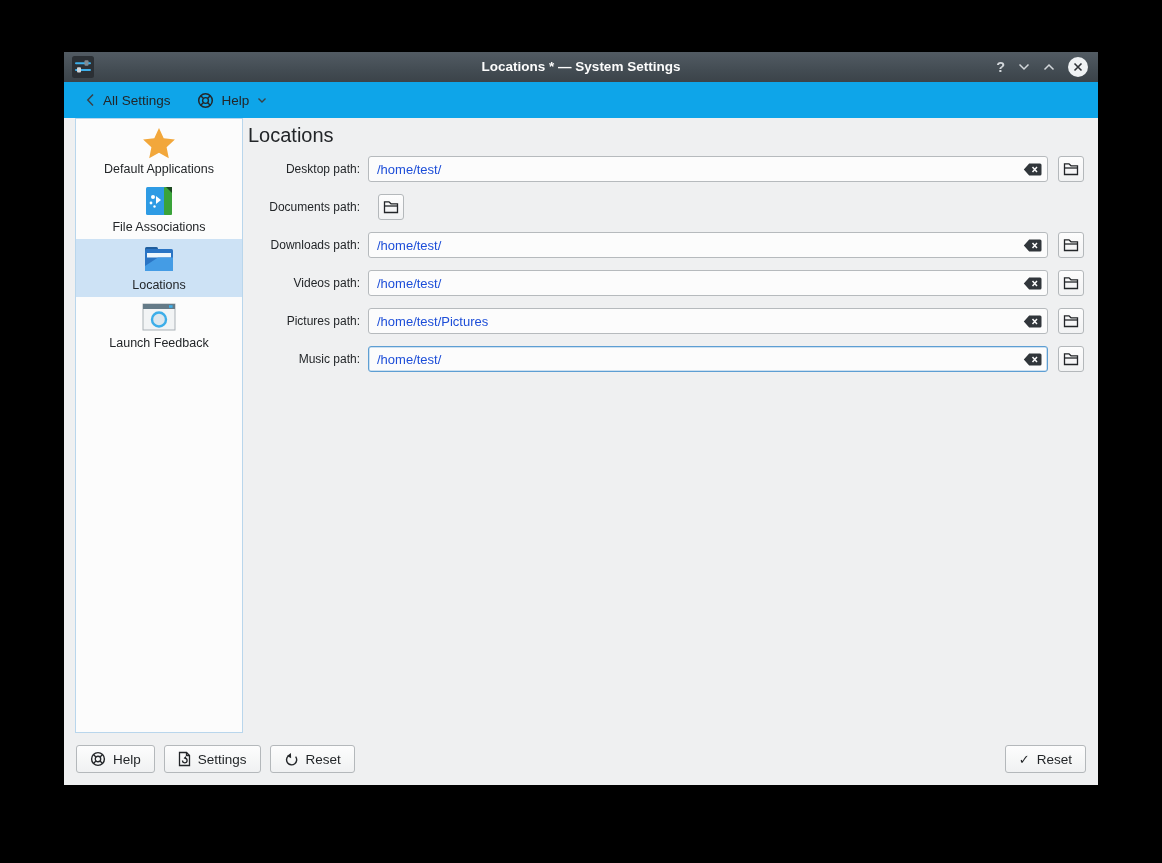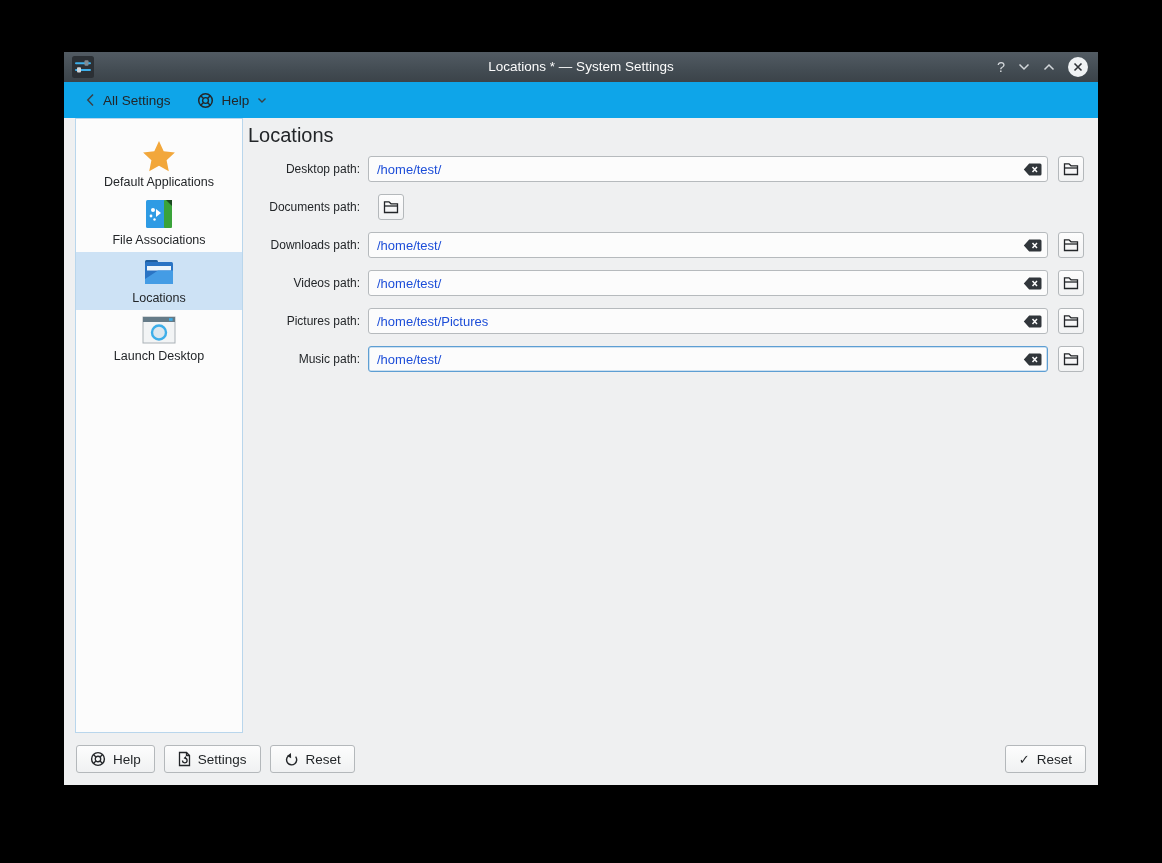--- a/index.html
+++ b/index.html
@@ -7,21 +7,21 @@
               font-family:"Liberation Sans","DejaVu Sans",sans-serif; }
   .window {
     position:absolute; left:64px; top:52px; width:1034px; height:733px;
     background:#eff0f1; display:flex; flex-direction:column;
     box-shadow:0 8px 26px rgba(0,0,0,.75);
   }
   
   .titlebar {
     height:30px; flex:0 0 30px; position:relative;
     background:linear-gradient(#525b63,#434c53 60%,#3b4349);
-    display:flex; align-items:center;
+    display:flex; align-items:center;font-weight:bold;
   }
   .titlebar .app-icon { position:absolute; left:8px; top:4px; }
   .titlebar .title {
     position:absolute; left:0; right:0; text-align:center;
     color:#fcfcfc; font-size:13.5px; line-height:30px;
   }
   .win-controls {
     position:absolute; right:10px; top:0; height:30px;
     display:flex; align-items:center; gap:13px; z-index:2;
   }
@@ -35,21 +35,21 @@
   .toolbar {
     height:36px; flex:0 0 36px; background:#0ea5e9;
     display:flex; align-items:center; padding-left:22px;
   }
   .tool-item { display:flex; align-items:center; gap:8px; color:#232629; font-size:13.5px; }
   .tool-item + .tool-item { margin-left:26px; }
   
   .content { flex:1 1 auto; display:flex; padding:0 14px 0 11px; overflow:hidden; }
   .sidebar {
     flex:0 0 168px; width:168px; background:#fcfcfc;
-    border:1px solid #b9d6ec; padding-top:17px;
+    border:1px solid #b9d6ec; padding-top:4px;
   }
   .side-item {
     height:58px; display:flex; flex-direction:column; align-items:center;
     justify-content:flex-start; padding-top:3px; cursor:default;
   }
   .side-item.selected { background:#cde2f5; }
   .side-item .icon-box { height:34px; display:flex; align-items:center; justify-content:center; }
   .side-item .side-label { font-size:12.5px; color:#232629; margin-top:2px; white-space:nowrap; }
   .main { flex:1 1 auto; padding-left:5px; }
   .heading { font-size:20px; font-weight:400; color:#232629; margin:6px 0 9px; }
@@ -188,21 +188,21 @@
       </div>
       <div class="side-item">
         <span class="icon-box">
           <svg width="34" height="28" viewBox="0 0 34 28">
             <rect x="1" y="1" width="32" height="26" fill="#f2f4f5" stroke="#aab1b6" stroke-width="1"></rect>
             <rect x="1" y="1" width="32" height="5" fill="#657b88"></rect>
             <rect x="27" y="2.2" width="3.6" height="2.6" fill="#3daee9"></rect>
             <circle cx="17" cy="16.5" r="7" fill="#dde7ee" stroke="#3daee9" stroke-width="2.4"></circle>
           </svg>
         </span>
-        <span class="side-label">Launch Desktop</span>
+        <span class="side-label">Launch Feedback</span>
       </div>
     </div>
 
     <div class="main">
       <div class="heading">Locations</div>
 
       <div class="form-row">
         <span class="form-label">Desktop path:</span>
         <span class="input-wrap">
           <input class="path-input" type="text" value="/home/test/" style="">

